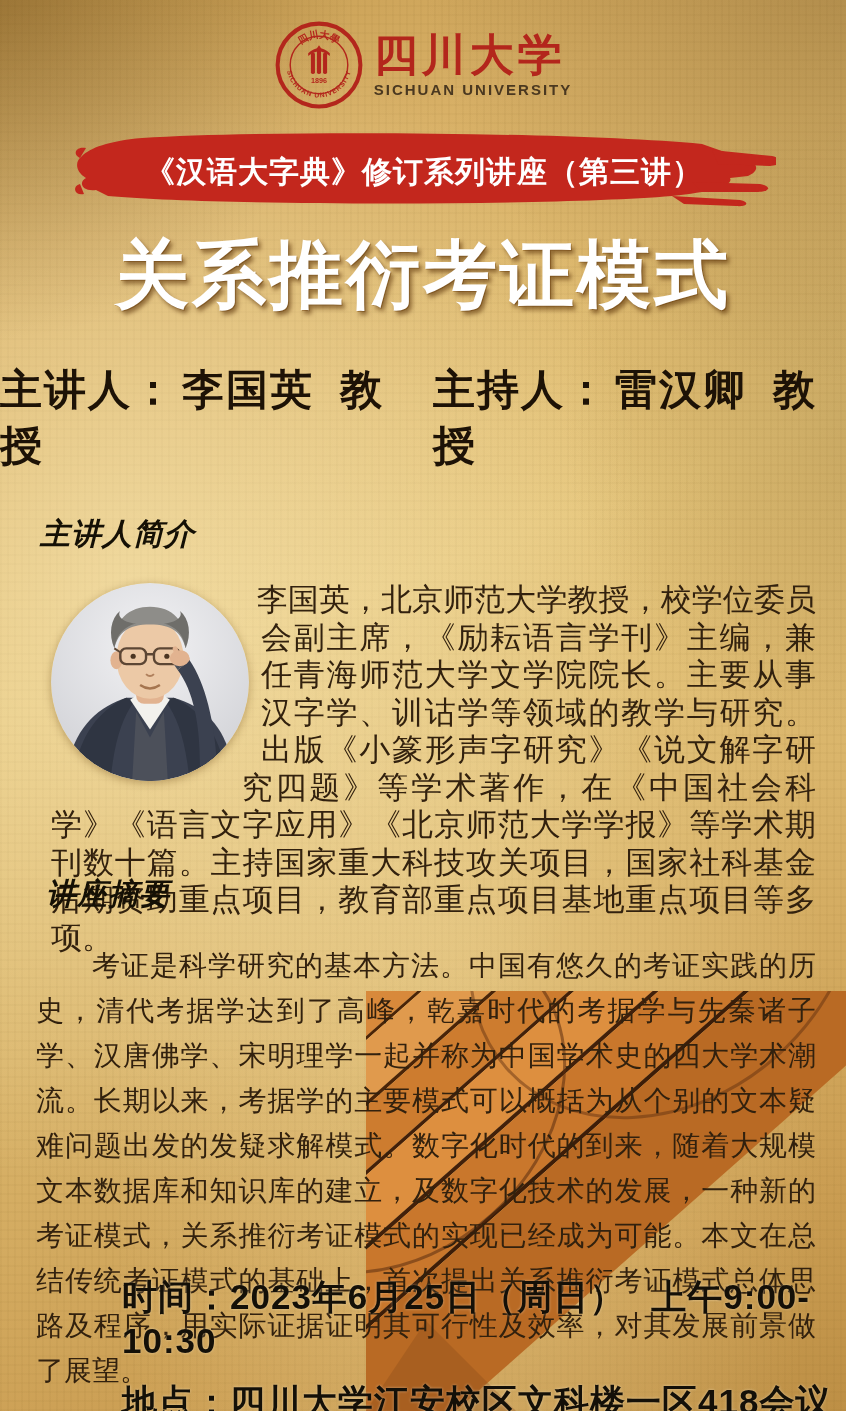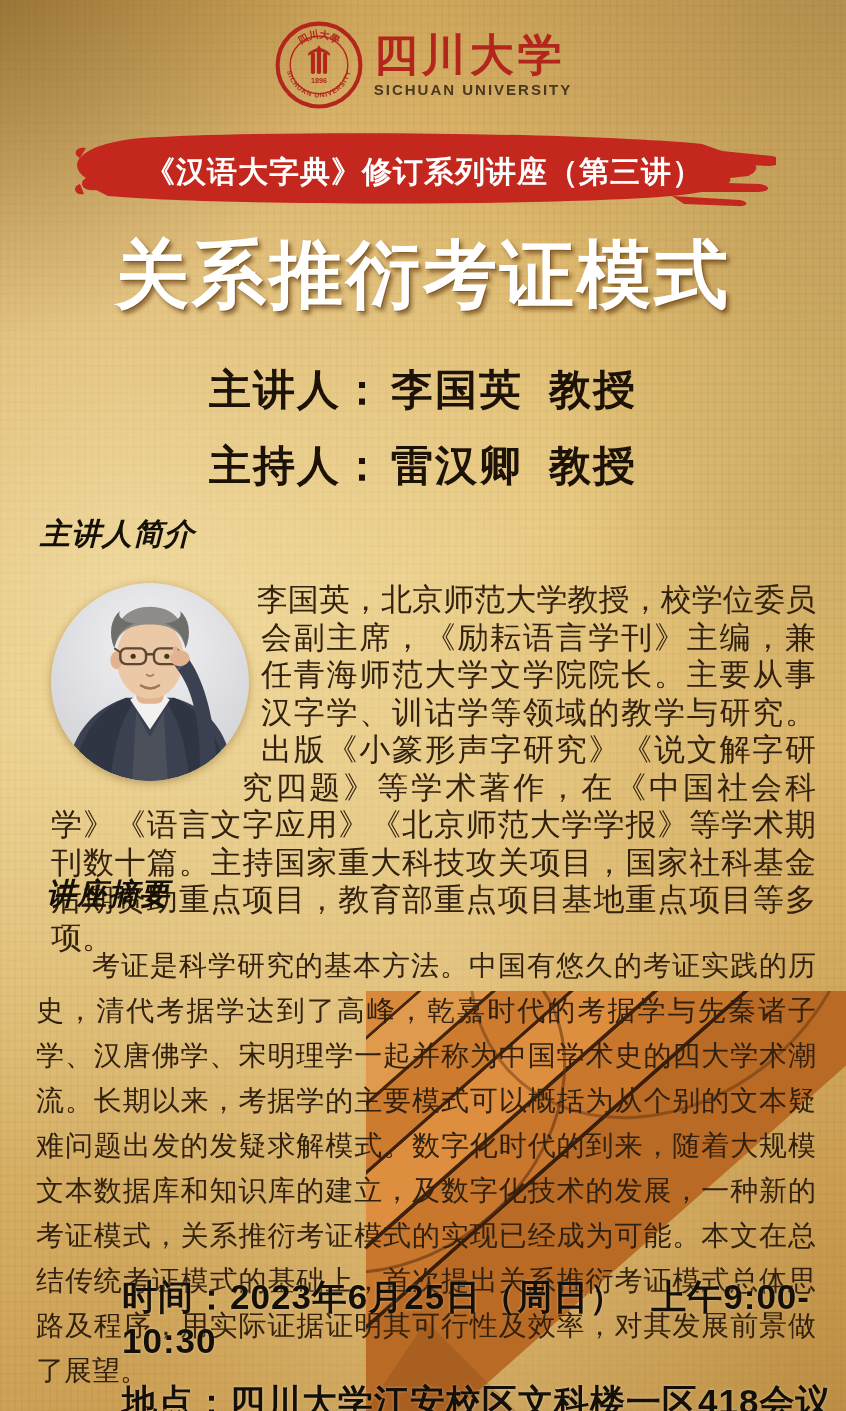--- a/index.html
+++ b/index.html
@@ -33,21 +33,21 @@
     position:absolute;left:0;right:0;top:26px;text-align:center;
     color:#fff;font-size:30px;font-weight:bold;letter-spacing:1px;
   }
   
   .main-title{
     position:absolute;top:226px;left:0;right:0;text-align:center;
     font-size:74px;font-weight:bold;color:#ffffff;letter-spacing:3px;
     text-shadow:3px 4px 4px rgba(80,40,0,.55), 1px 1px 0 rgba(120,70,10,.4);
   }
   
-  .speakers{position:absolute;top:362px;left:0;right:0;display:flex;flex-direction:column;gap:20px;align-items:center;
+  .speakers{position:absolute;top:362px;left:0;right:0;display:flex;flex-direction:row;gap:20px;align-items:center;
     font-family:"Liberation Serif",serif;font-weight:bold;color:#1d1206;}
   .speaker-line{font-size:42px;letter-spacing:2px;}
   .speaker-line .name{margin-left:6px;}
   .speaker-line .prof{margin-left:26px;}
   
   .bio-section{position:absolute;top:514px;left:30px;right:30px;z-index:2;}
   .section-heading{font-size:30px;font-weight:bold;color:#151005;margin:0 0 0 10px;letter-spacing:1px;font-style:italic;}
   .bio-body{margin-top:26px;font-family:"DejaVu Serif",serif;font-size:31px;line-height:37.5px;color:#32210e;text-align:justify;margin-left:21px;}
   .portrait{
     float:left;width:198px;height:198px;border-radius:50%;overflow:hidden;

